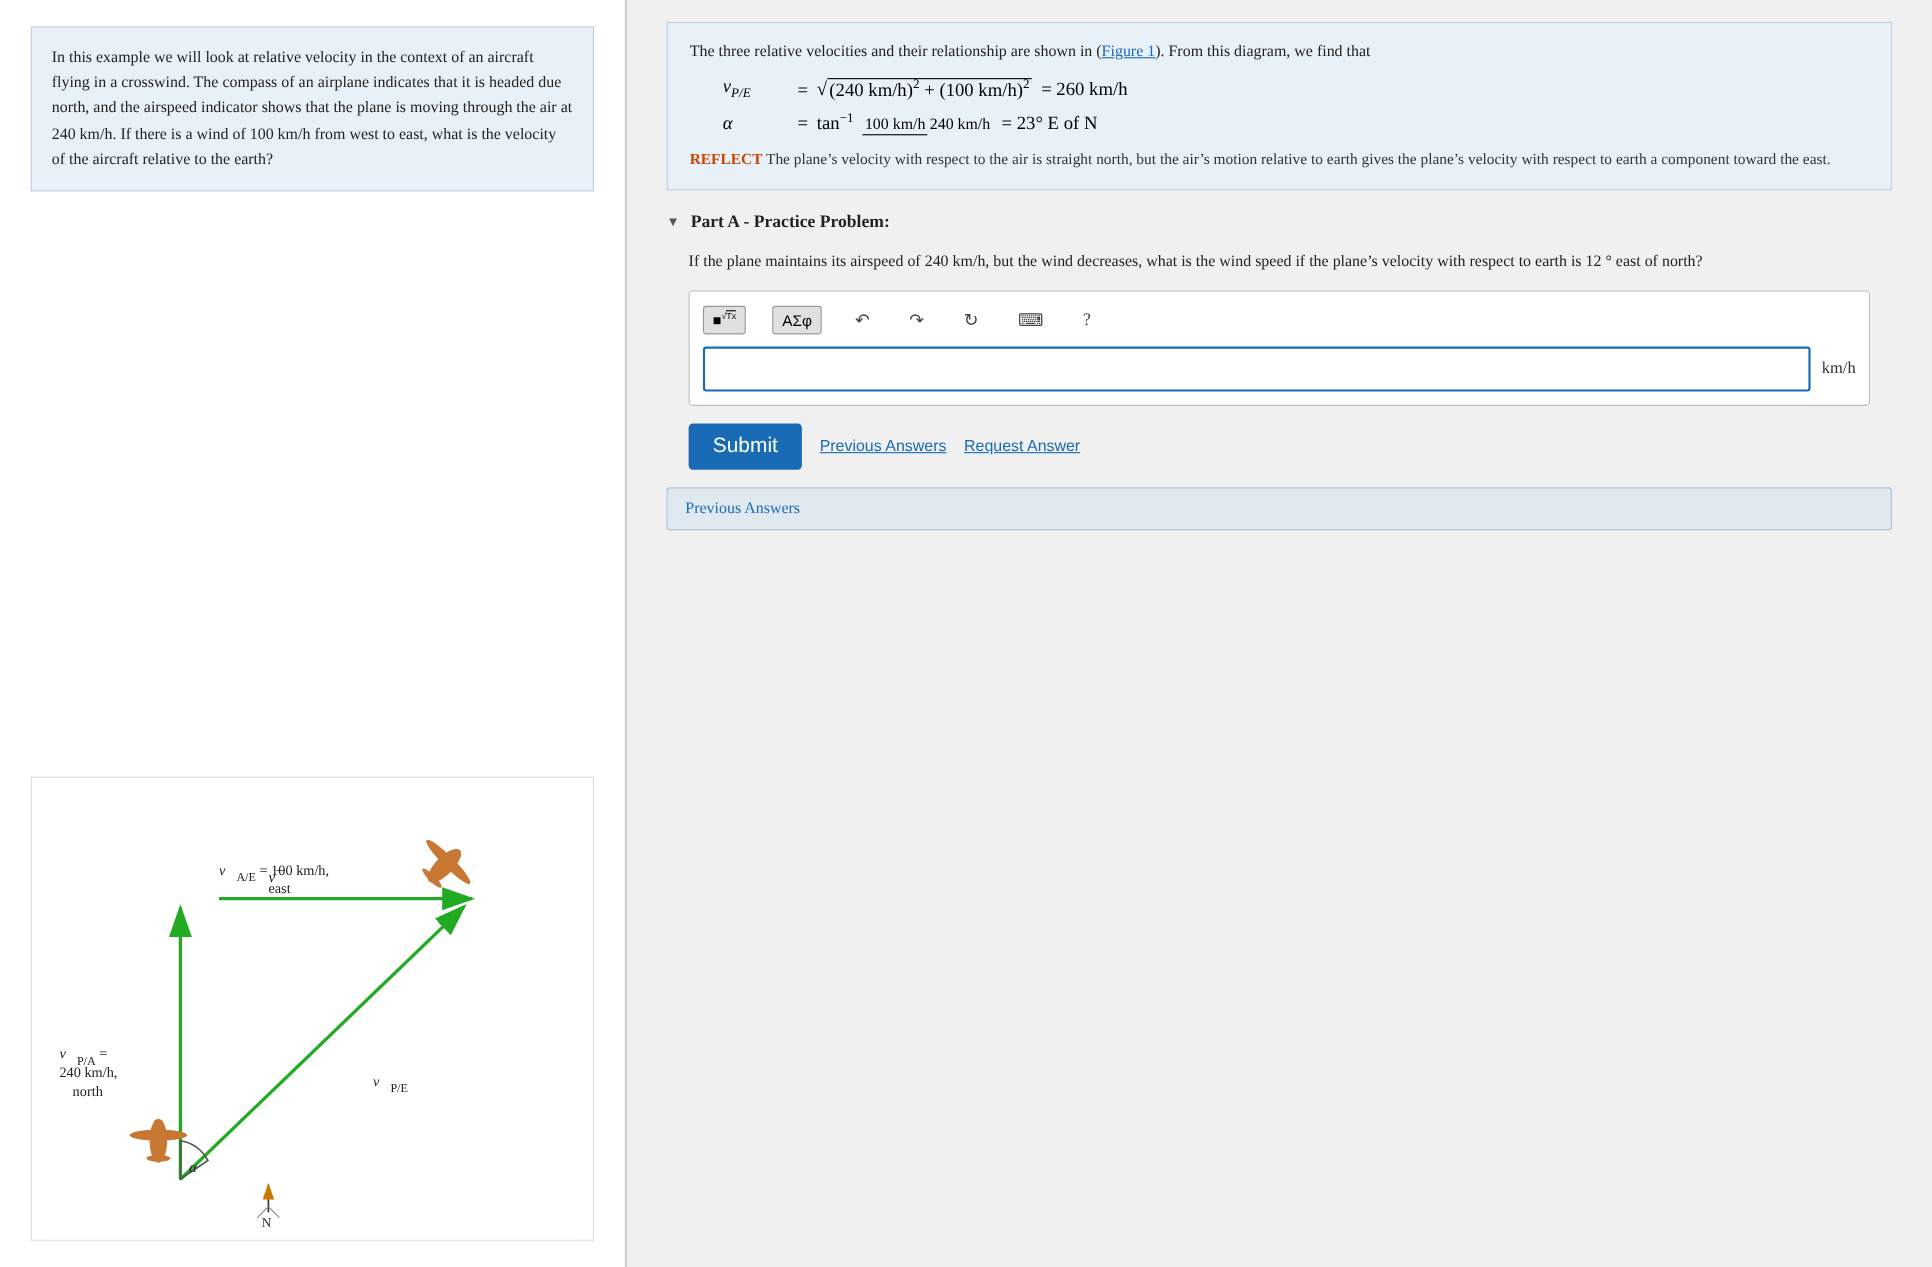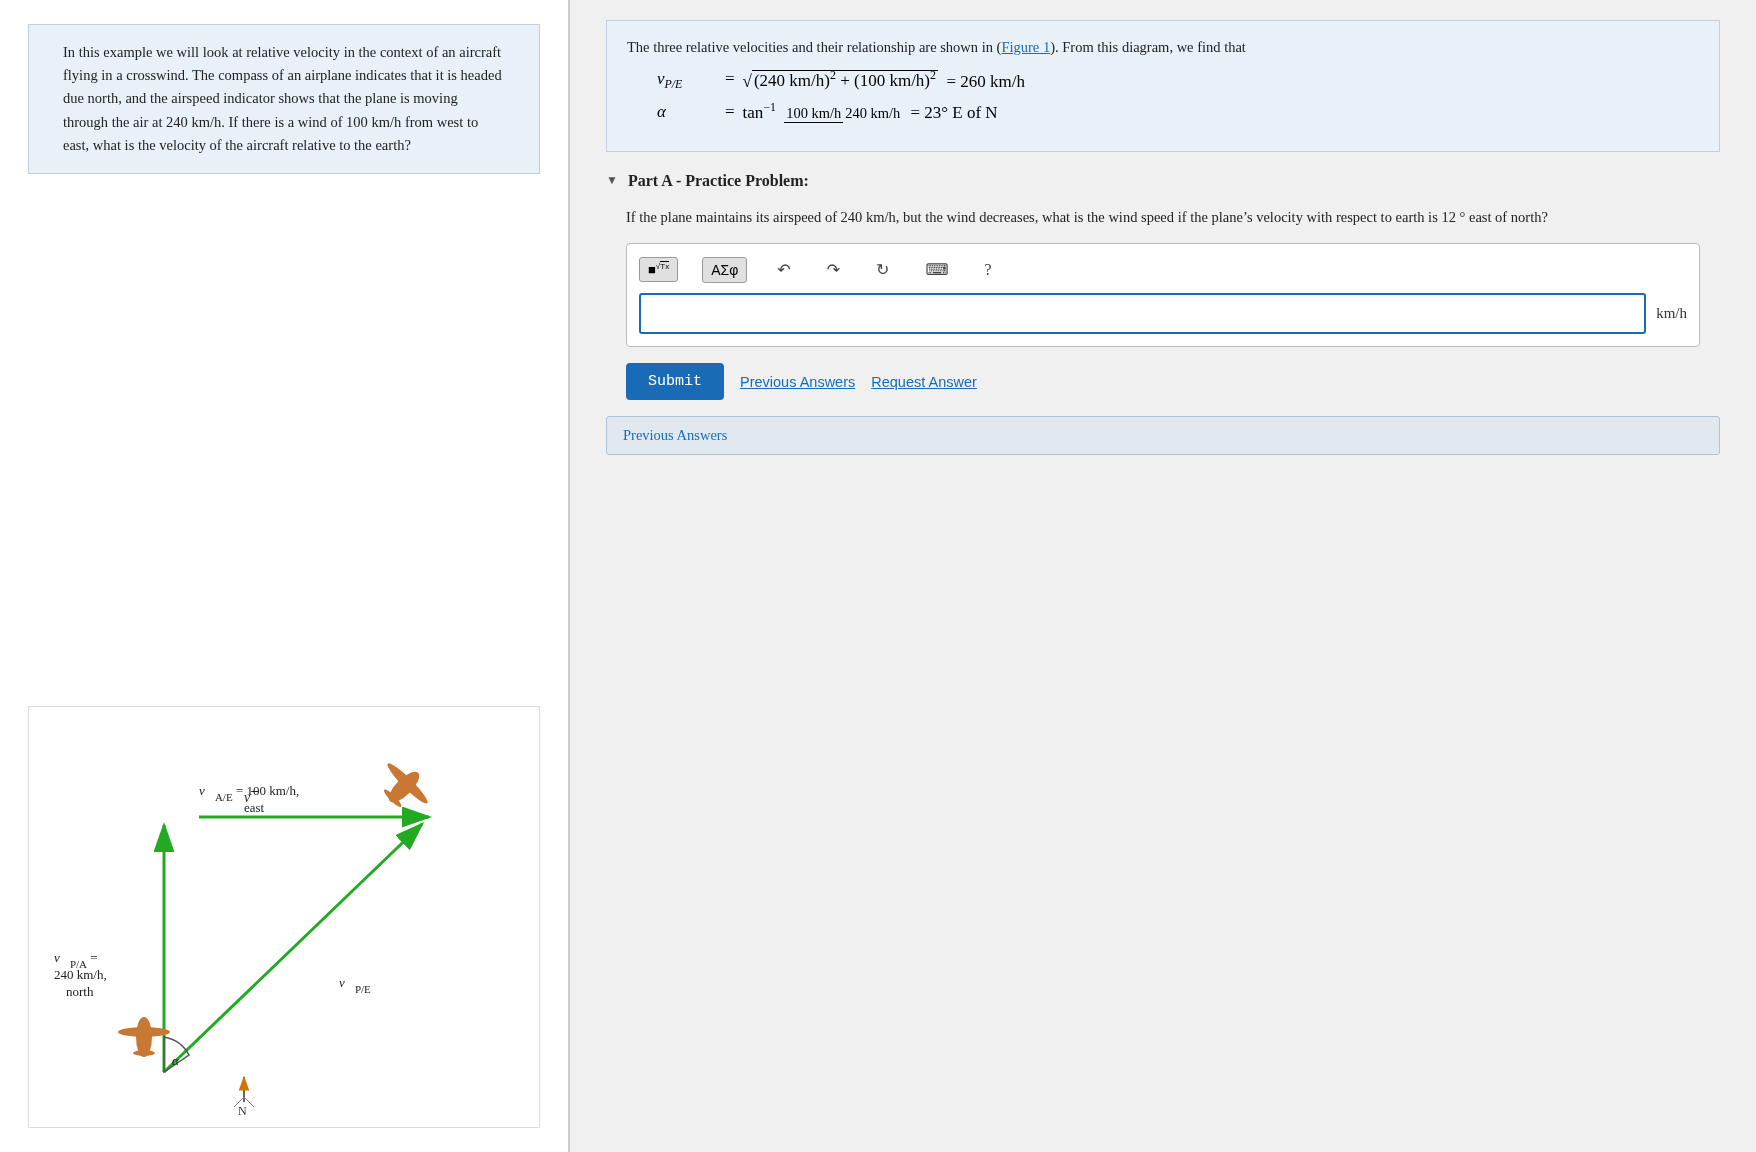--- a/index.html
+++ b/index.html
@@ -26,21 +26,21 @@
       background: #f0f0f0;
       padding: 20px 36px;
       display: flex;
       flex-direction: column;
     }
 
     
     .problem-text {
       background: #e8f0f8;
       border: 1px solid #c0d0e0;
-      padding: 16px 34px;
+      padding: 16px 18px;
       font-size: 14.5px;
       line-height: 1.6;
       color: #222;
       margin-bottom: 24px;
     }
 
     .figure-section {
       margin-top: auto;
     }
 
@@ -232,23 +232,23 @@
       padding-left: 20px;
       margin-bottom: 16px;
     }
 
     .submit-btn {
       background: #1a6bb5;
       color: #fff;
       border: none;
       border-radius: 4px;
       padding: 10px 22px;
-      font-size: 15px;
-      cursor: pointer;
-      font-family: Liberation Mono, monospace;
+      font-size: 19px;
+      cursor: pointer;
+      font-family: Liberation Sans, sans-serif;
     }
 
     .link-btn {
       color: #1a6bb5;
       text-decoration: underline;
       cursor: pointer;
       font-size: 14.5px;
       background: none;
       border: none;
       font-family: Arial, sans-serif;
@@ -360,21 +360,21 @@
 </div>
 
 <div class="right-panel">
 
 
   <div class="solution-box">
     <p class="solution-intro">
       The three relative velocities and their relationship are shown in (<span class="blue-link">Figure 1</span>). From this diagram, we find that
     </p>
 
-    <div class="math-line" style="display:flex; align-items:flex-start; gap:8px; margin-left:30px; margin-bottom:8px; font-size:17px;">
+    <div class="math-line" style="display:flex; align-items:flex-end; gap:8px; margin-left:30px; margin-bottom:8px; font-size:17px;">
       <span style="font-style:italic; min-width:60px;"><i>v</i><sub>P/E</sub></span>
       <span>=</span>
       <span>
         √<span style="border-top:1.5px solid #000; padding: 0 2px;">(240 km/h)<sup>2</sup> + (100 km/h)<sup>2</sup></span>
         &nbsp;= 260 km/h
       </span>
     </div>
 
     <div class="math-line" style="display:flex; align-items:center; gap:8px; margin-left:30px; margin-bottom:12px; font-size:17px;">
       <span style="font-style:italic; min-width:60px;"><i>α</i></span>
@@ -382,20 +382,24 @@
       <span>
         tan<sup>−1</sup>
         <span style="display:inline-flex; flex-direction:row; align-items:center; vertical-align:middle; font-size:0.85em; margin:0 4px;">
           <span style="border-bottom:1px solid #000; padding:0 2px;">100 km/h</span>
           <span style="padding:0 2px;">240 km/h</span>
         </span>
         = 23° E of N
       </span>
     </div>
 
+    <p class="reflect-text">
+      <span class="reflect-label">REFLECT</span>
+      <span>The plane’s velocity with respect to the air is straight north, but the air’s motion relative to earth gives the plane’s velocity with respect to earth a component toward the east.</span>
+    </p>
   </div>
 
   <div class="part-a-header">
     <span class="chevron-icon">▼</span>
     <span>Part A - Practice Problem:</span>
   </div>
 
   <p class="practice-problem-text">If the plane maintains its airspeed of 240 km/h, but the wind decreases, what is the wind speed if the plane’s velocity with respect to earth is 12 ° east of north?</p>
 
 

